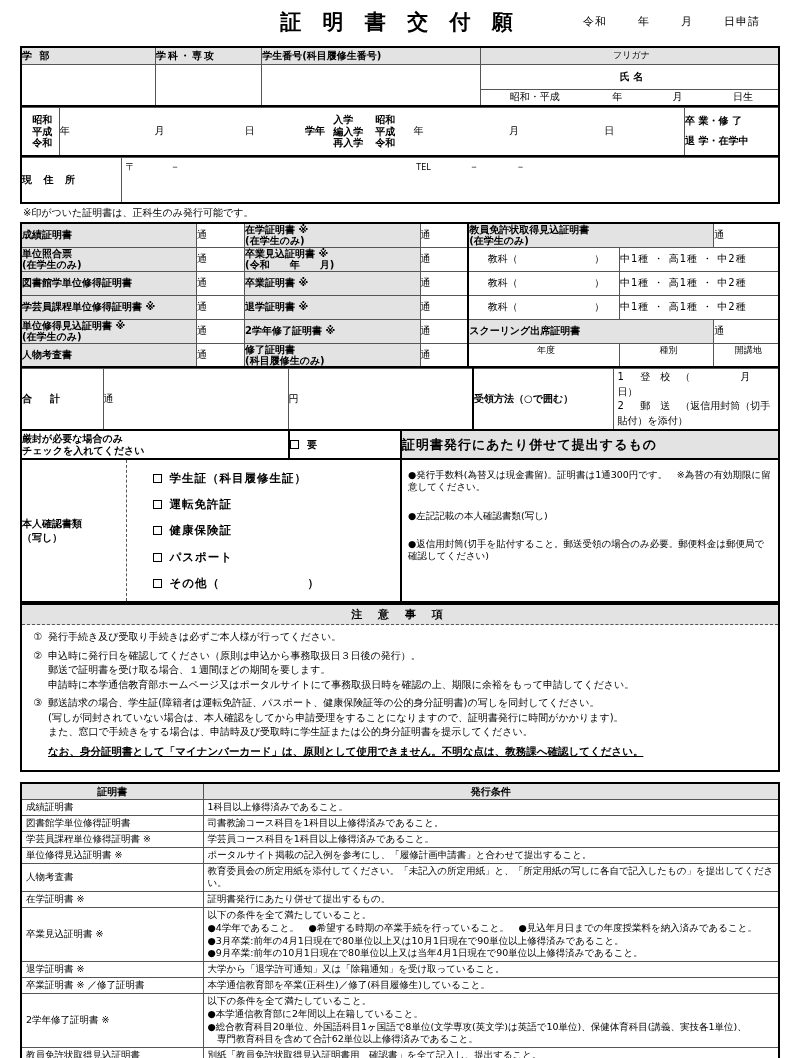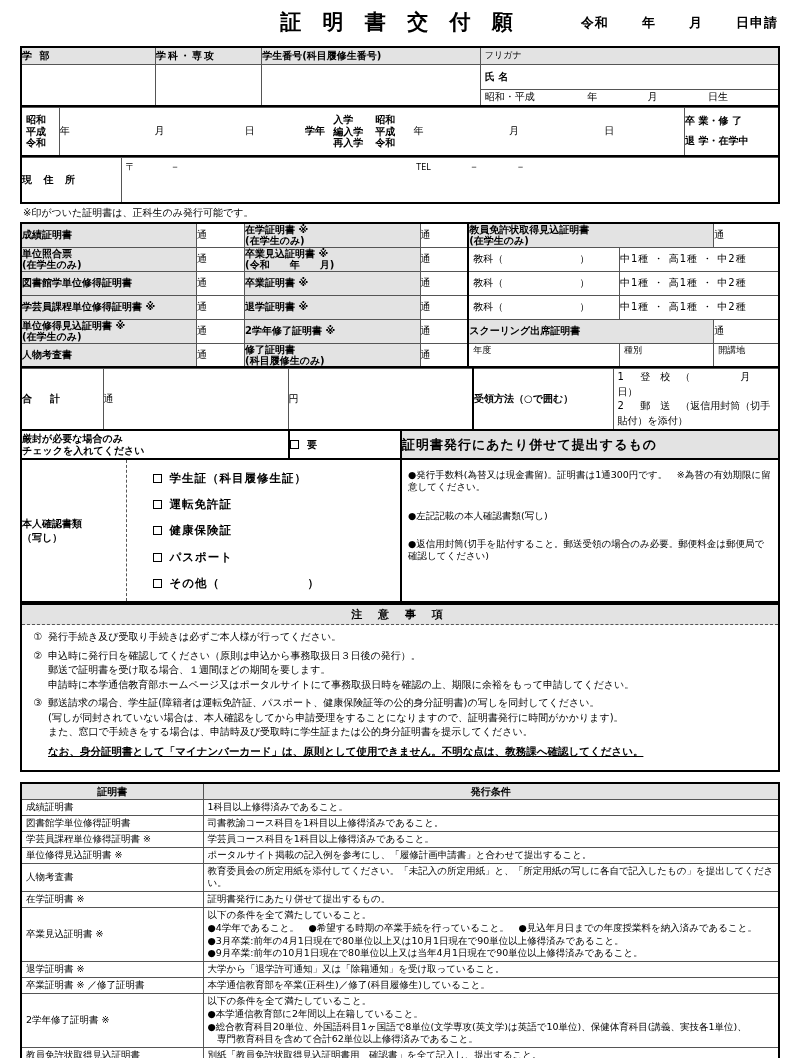--- a/index.html
+++ b/index.html
@@ -19,39 +19,39 @@
 
   
   .hdr { position: relative; height: 46px; }
   .hdr-title {
     position: absolute; left: 0; right: 0; top: 8px;
     text-align: center;
     font-size: 21px; font-weight: bold;
     letter-spacing: 7px;
   }
   .hdr-date {
-    position: absolute; right: 2px; top: 14px;
-    font-size: 13px; font-weight: bold;
+    position: absolute; right: 20px; top: 14px;
+    font-size: 11px; font-weight: normal;
     letter-spacing: 1px;
   }
   .hdr-date span { display: inline-block; }
   .sp3 { width: 22px; }
 
   
   table { border-collapse: collapse; width: 100%; }
   td, th { padding: 0; vertical-align: middle; }
 
   .tblA { border: 2px solid #000; }
   .tblA td { border: 1px solid #555; font-size: 10px; }
 
   .ctr { text-align: left; }
   .lft { text-align: left; }
   .b   { font-weight: bold; }
   .gray { background: #e3e3e3; }
-  .pad3 { padding-left: 4px; }
+  .pad3 { padding-left: 4px; text-align: center; }
   .sparse { letter-spacing: 4px; }
   .sparse2 { letter-spacing: 2px; }
 
   .dash-r { border-right: 1px dashed #555 !important; }
   .dash-l { border-left: 1px dashed #555 !important; }
   .thick-l { border-left: 2px solid #000 !important; }
 
   .stack { line-height: 1.12; }
 
   

